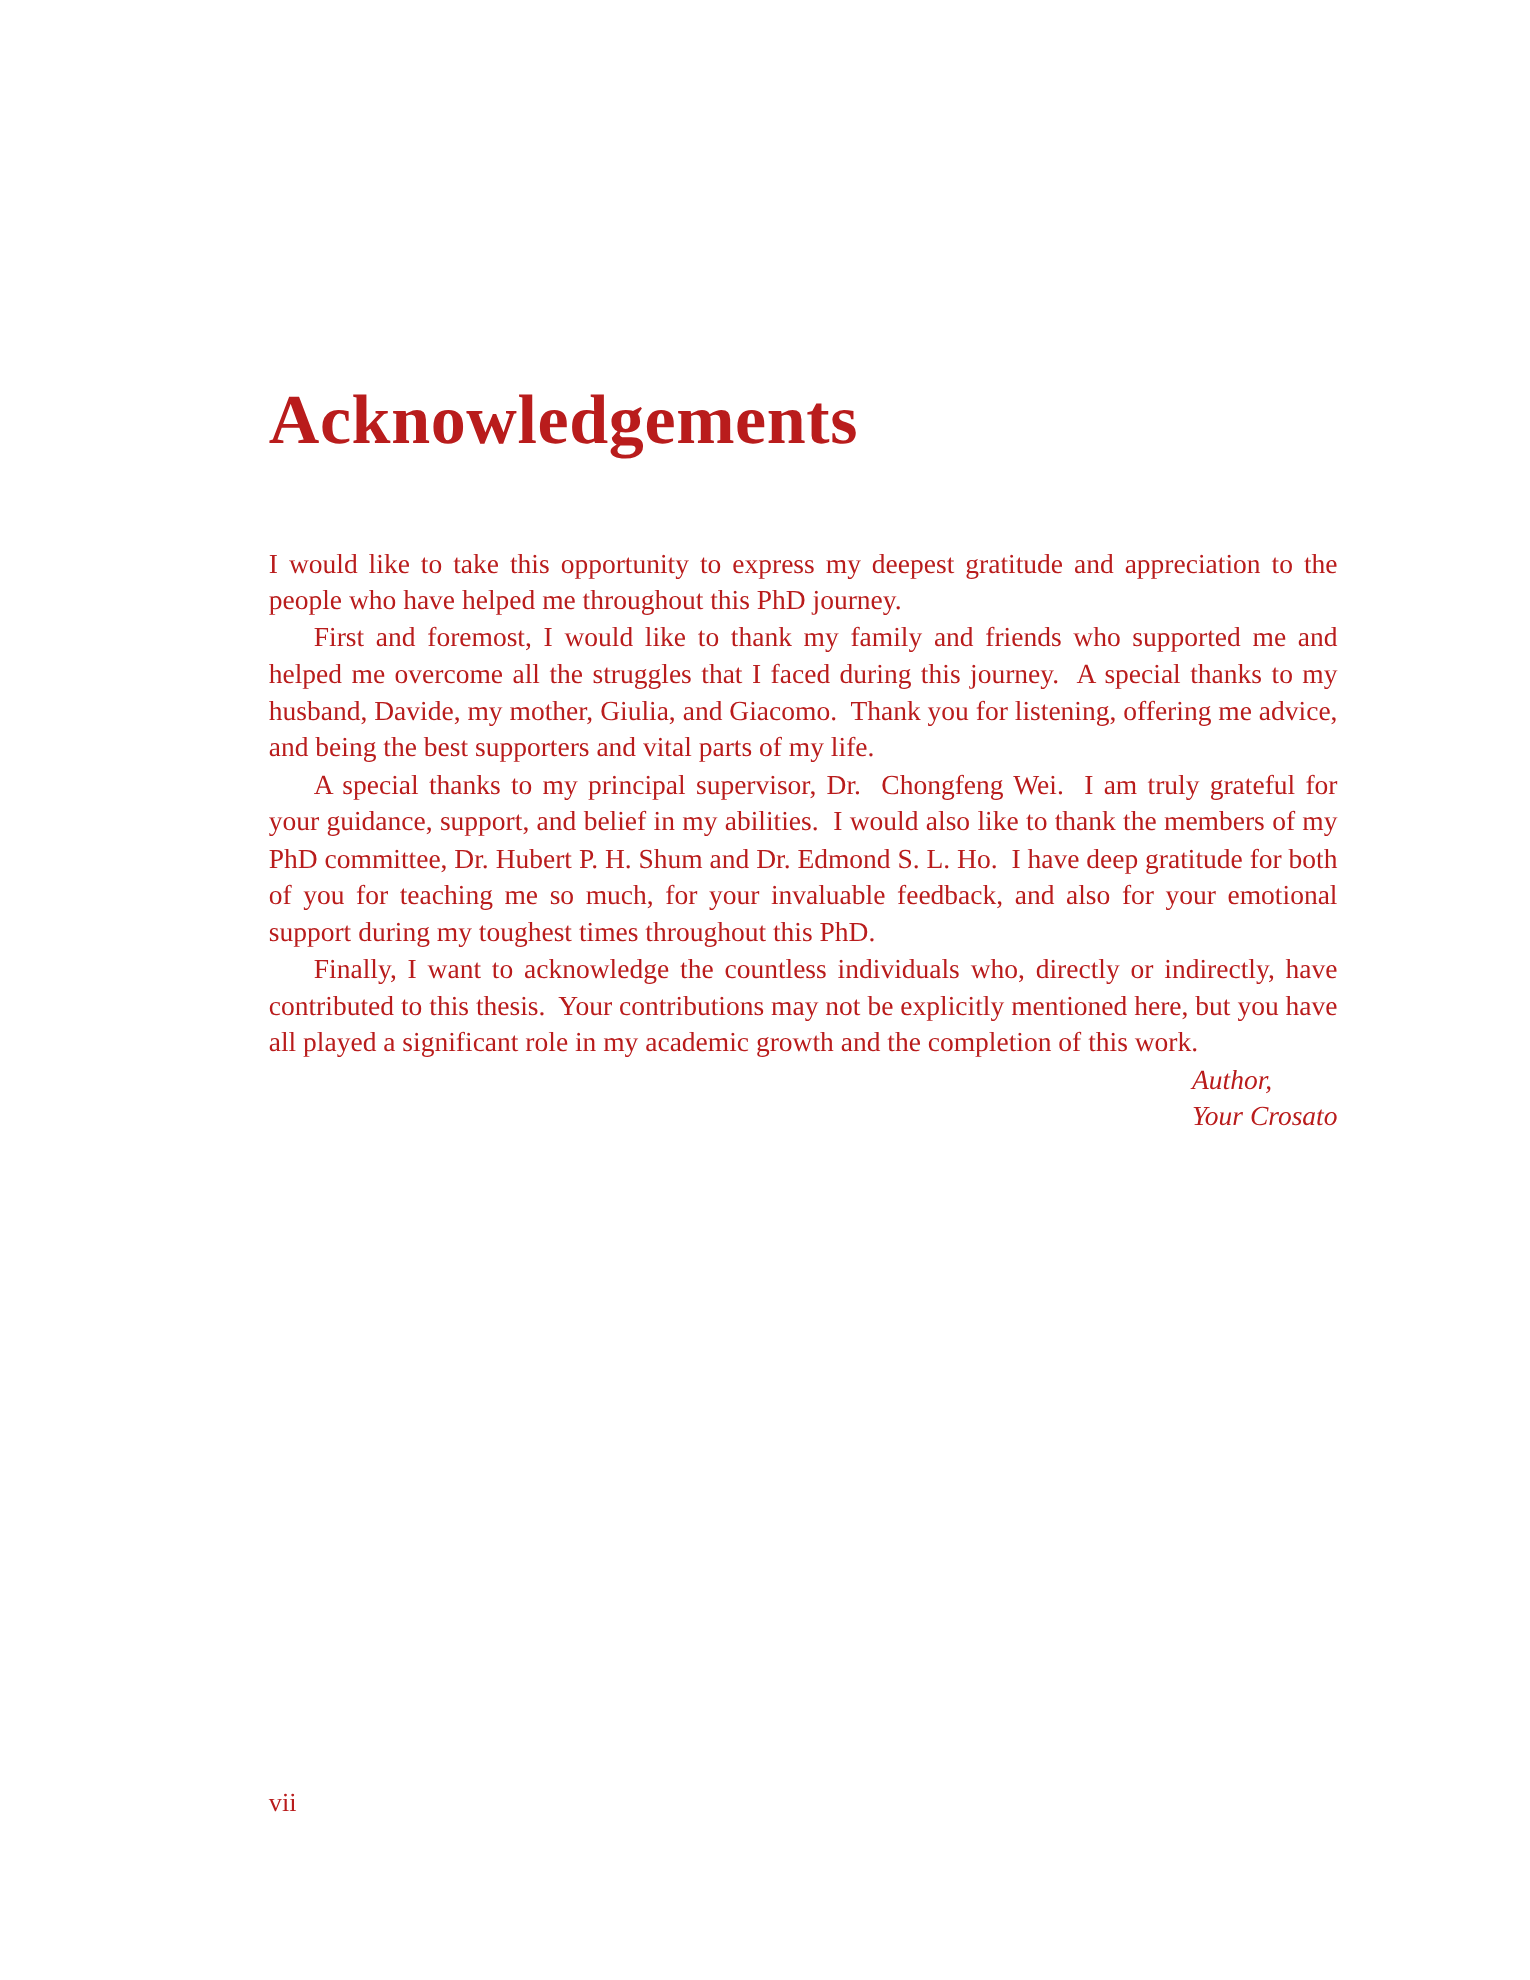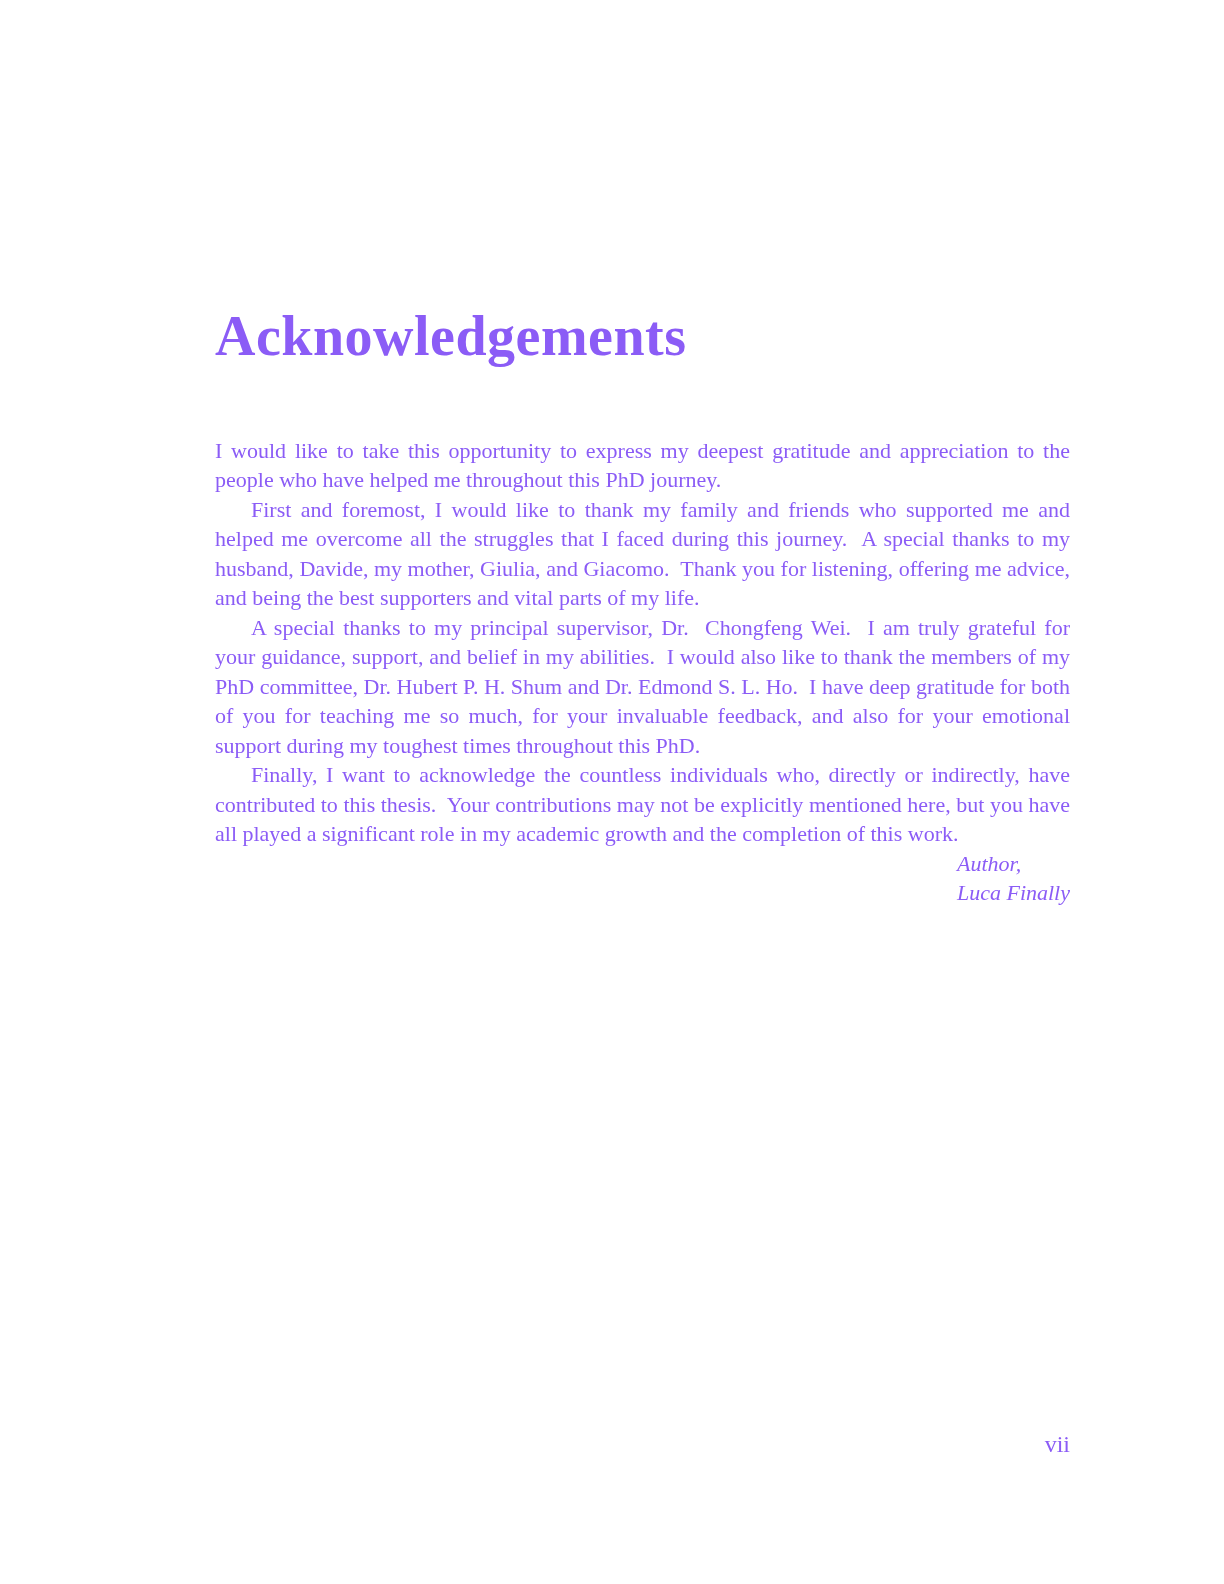--- a/index.html
+++ b/index.html
@@ -5,21 +5,21 @@
   html, body {
     margin: 0;
     padding: 0;
     background: #ffffff;
   }
   .page {
     position: relative;
     width: 1224px;
     height: 1584px;
     background: #ffffff;
-    color: #8b5cf6;
+    color: #b91c1c;
     font-family: "Liberation Serif", "DejaVu Serif", serif;
     box-sizing: border-box;
     padding: 306px 154px 0 215px;
     overflow: hidden;
   }
   .title {
     font-size: 56px;
     font-weight: bold;
     line-height: 1.1;
     margin: 0;
@@ -46,22 +46,22 @@
     text-align: left;
     font-size: 22px;
     line-height: 29.5px;
     font-style: italic;
   }
   .footer {
     position: absolute;
     left: 215px;
     width: 855px;
     top: 1432px;
-    text-align: right;
-    font-size: 24px;
+    text-align: left;
+    font-size: 21px;
     line-height: 1;
   }
 </style>
 </head>
 <body>
 
 <div class="page">
 
   <h1 class="title">Acknowledgements</h1>
 
@@ -71,21 +71,21 @@
 
     <p class="para indent">First and foremost, I would like to thank my family and friends who supported me and helped me overcome all the struggles that I faced during this journey.&nbsp; A special thanks to my husband, Davide, my mother, Giulia, and Giacomo.&nbsp; Thank you for listening, offering me advice, and being the best supporters and vital parts of my life.</p>
 
     <p class="para indent">A special thanks to my principal supervisor, Dr.&nbsp; Chongfeng Wei.&nbsp; I am truly grateful for your guidance, support, and belief in my abilities.&nbsp; I would also like to thank the members of my PhD committee, Dr. Hubert P. H. Shum and Dr. Edmond S. L. Ho.&nbsp; I have deep gratitude for both of you for teaching me so much, for your invaluable feedback, and also for your emotional support during my toughest times throughout this PhD.</p>
 
     <p class="para indent">Finally, I want to acknowledge the countless individuals who, directly or indirectly, have contributed to this thesis.&nbsp; Your contributions may not be explicitly mentioned here, but you have all played a significant role in my academic growth and the completion of this work.</p>
 
     <div class="signature">
       <div class="sig-inner">
         <div>Author,</div>
-        <div>Luca Finally</div>
+        <div>Your Crosato</div>
       </div>
     </div>
 
   </div>
 
   <div class="footer">vii</div>
 
 </div>
 
 </body></html>

